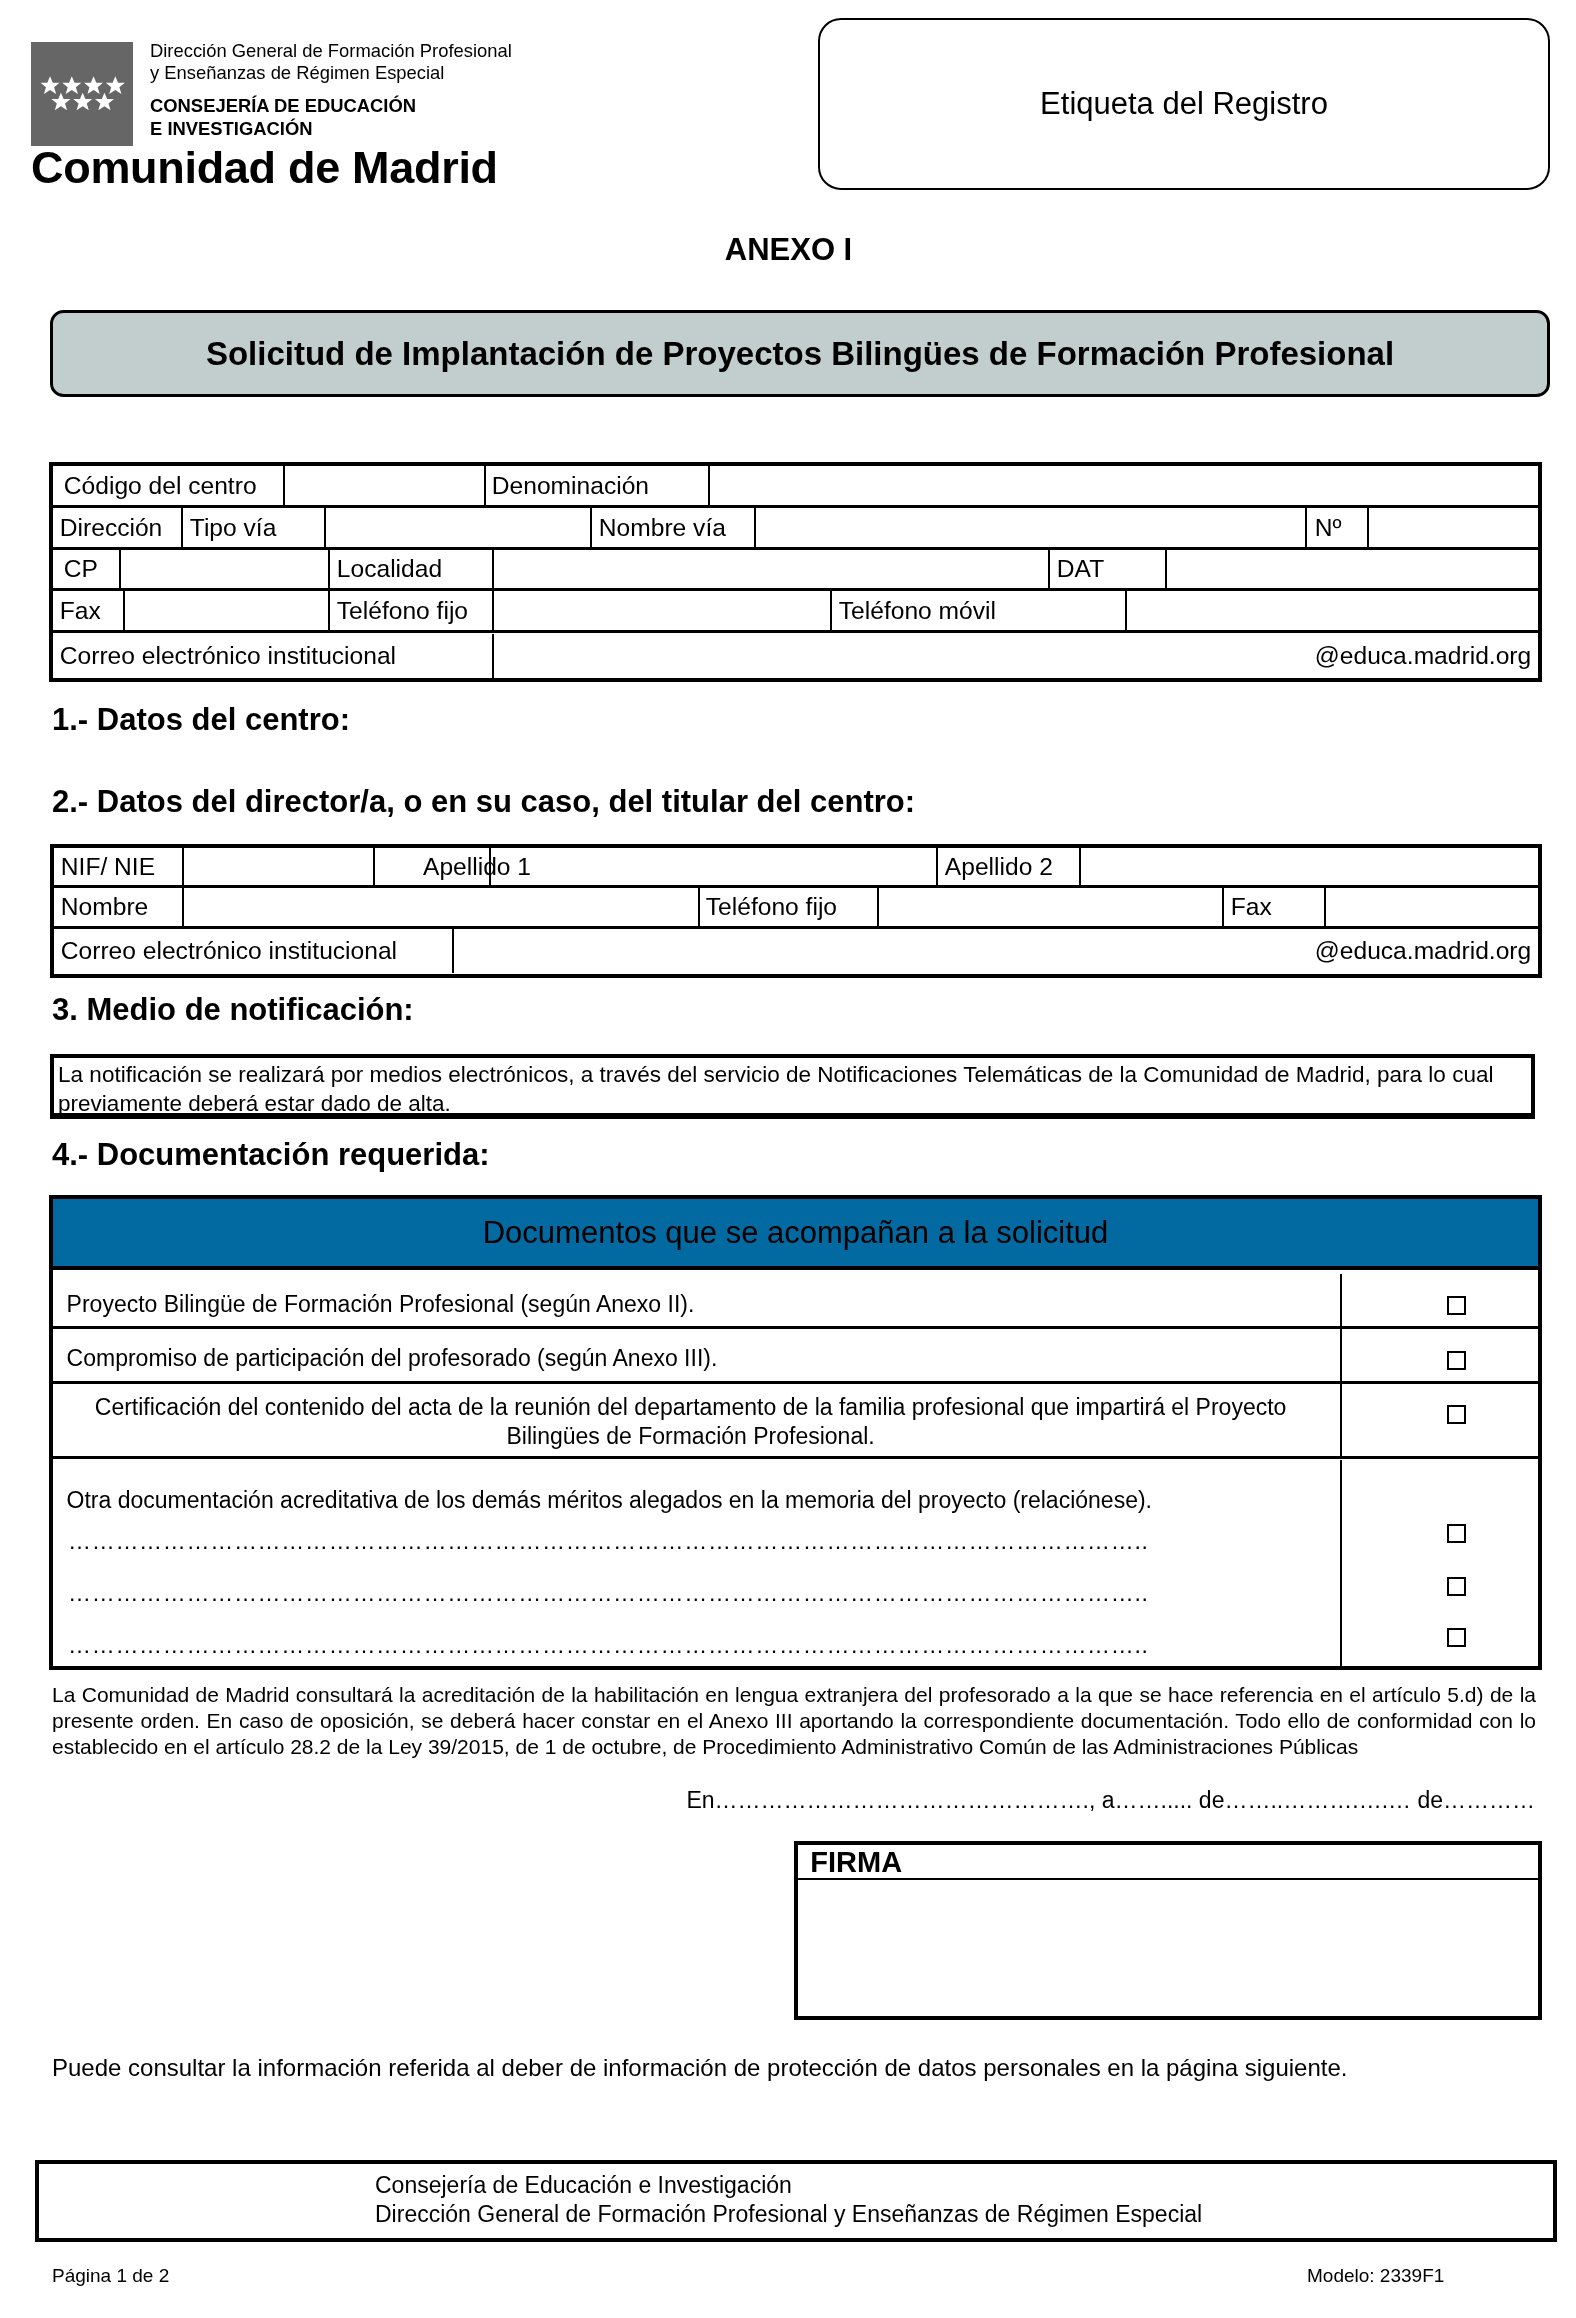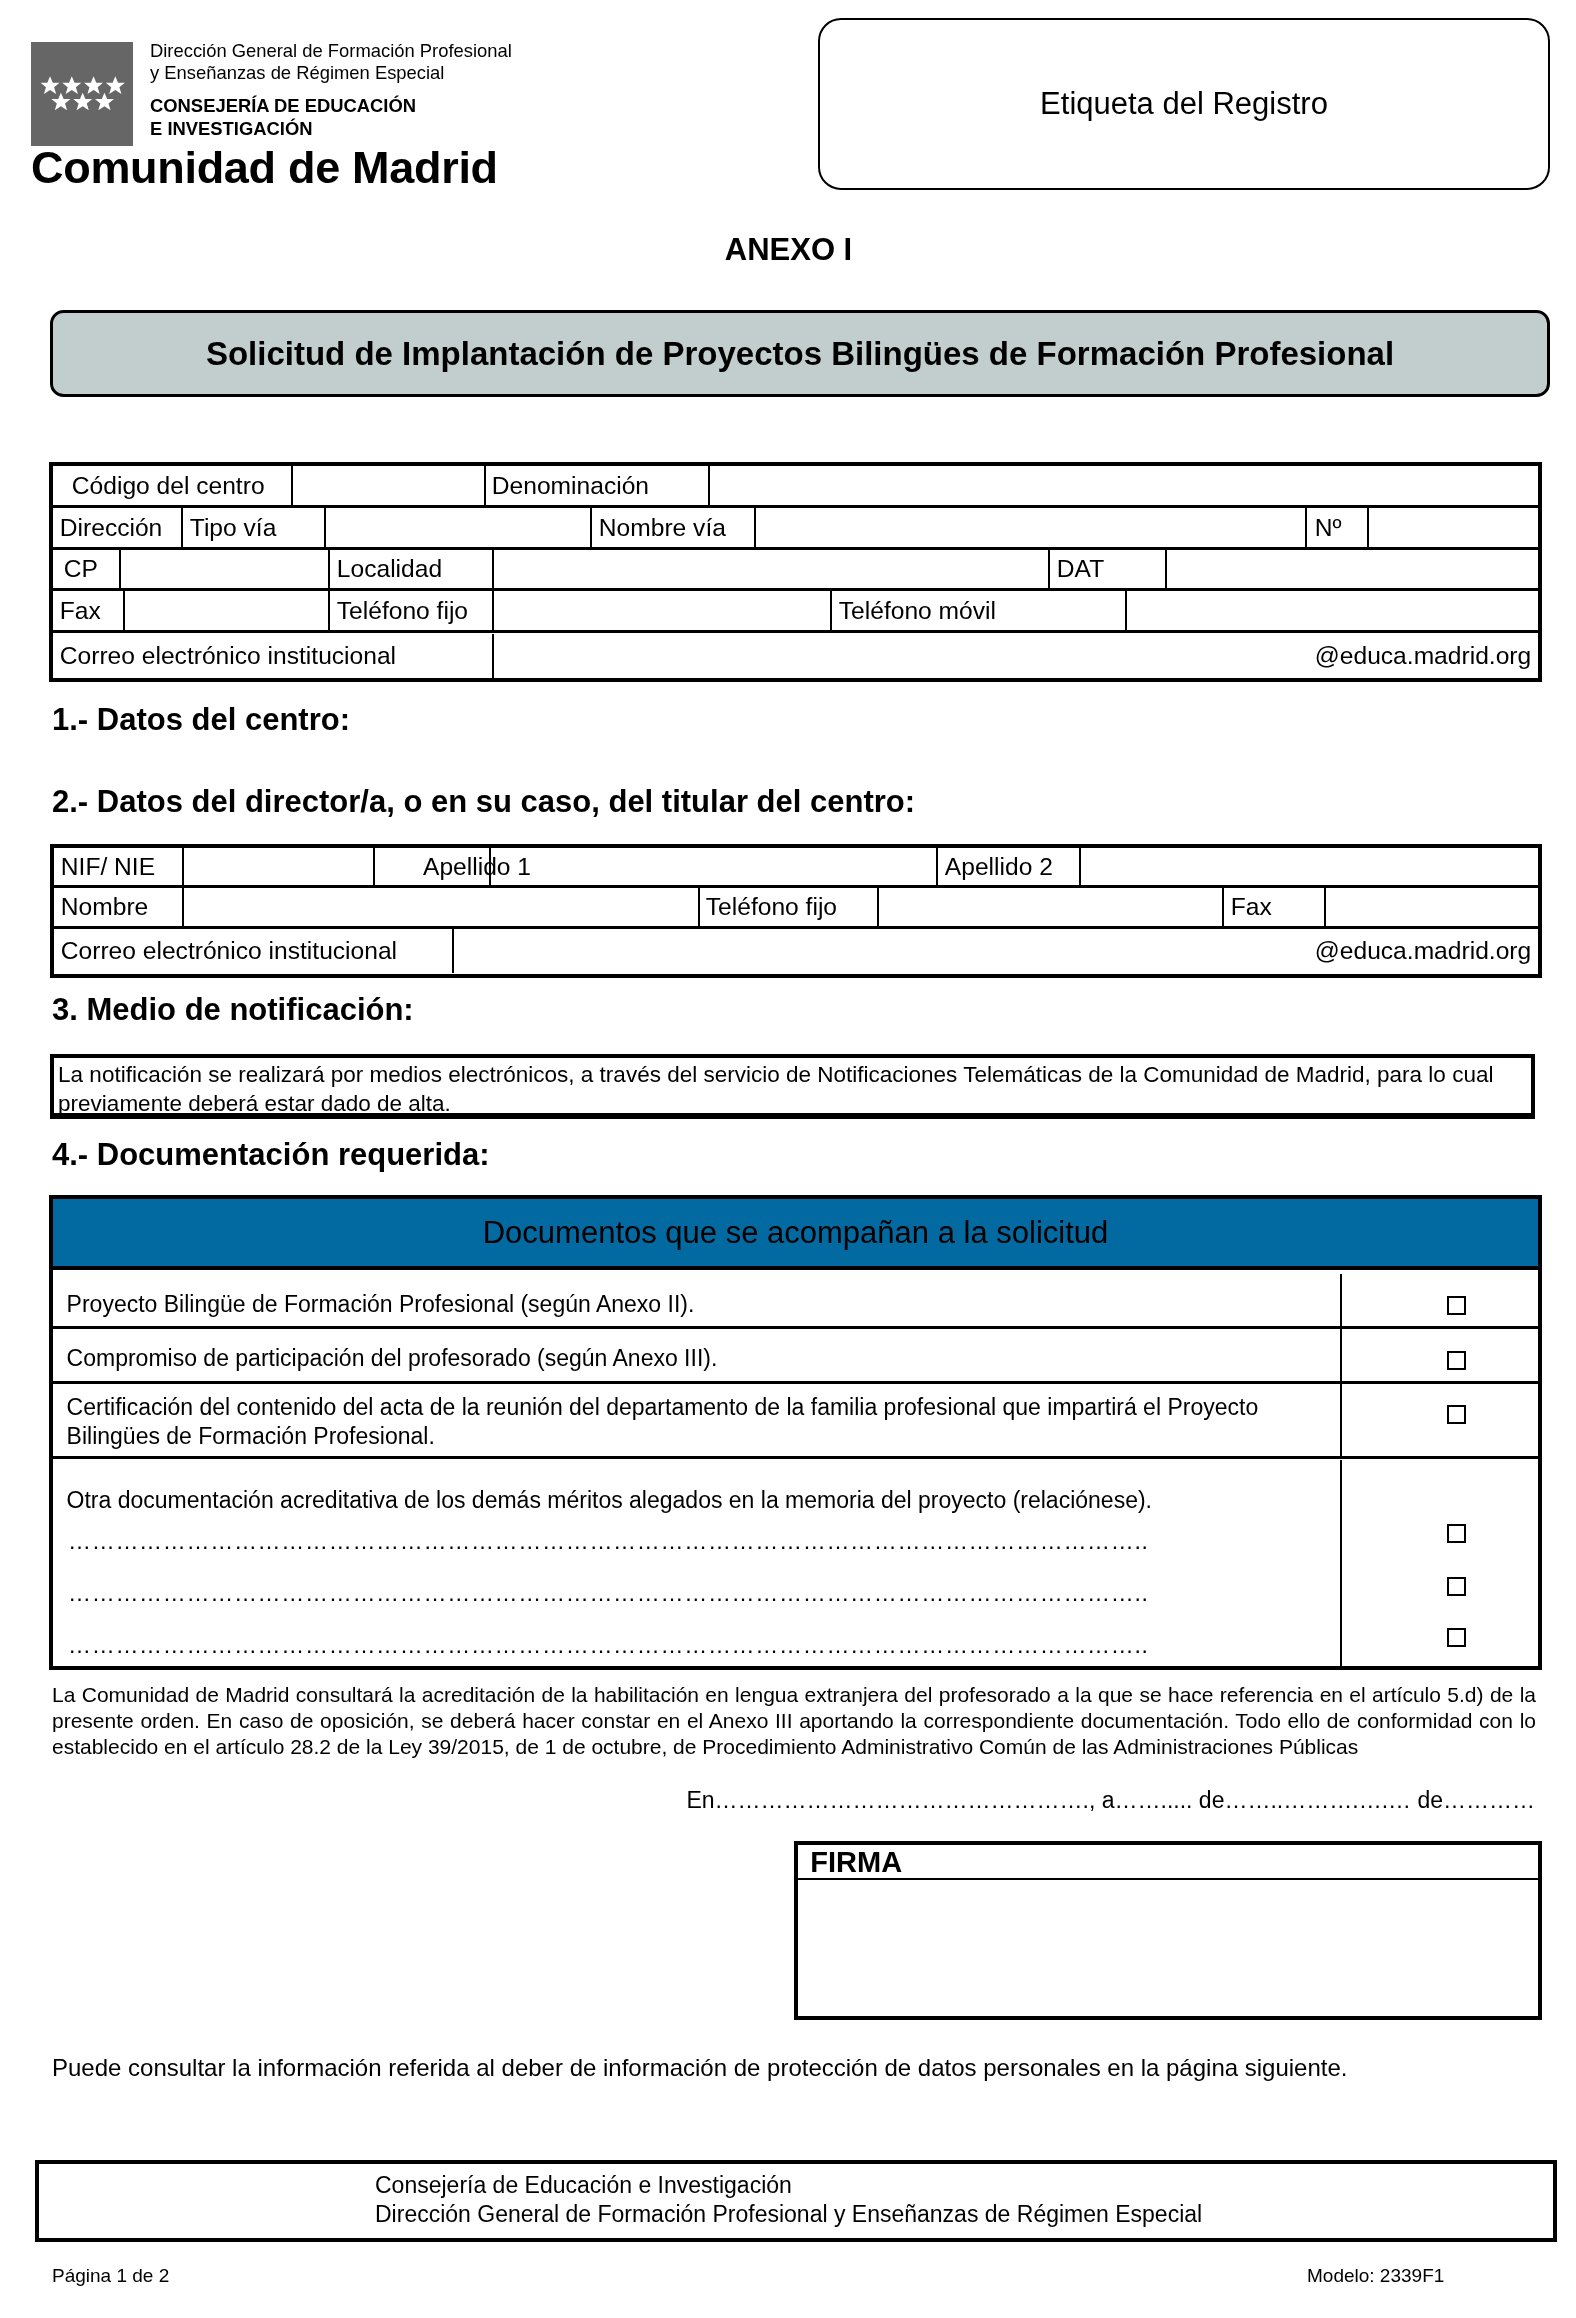--- a/index.html
+++ b/index.html
@@ -95,21 +95,21 @@
 </div>
 
 <div class="abs anexo">ANEXO I</div>
 
 <div class="abs title-bar">
   <span>Solicitud de Implantación de Proyectos Bilingües de Formación Profesional</span>
 </div>
 
 <div class="grid" style="left:49px; top:462px; width:1493px; height:220px;">
   <div class="grow" style="top:0; height:42px;">
-    <div class="gcell" style="left:12px; width:228px;">Código del centro</div>
+    <div class="gcell" style="left:4px; width:228px;">Código del centro</div>
     <div class="gcell input" style="left:228px; width:205px;"></div>
     <div class="gcell" style="left:432px; width:225px;">Denominación</div>
     <div class="gcell input last" style="left:657px; right:0;"></div>
   </div>
   <div class="grow" style="top:42px; height:42px;">
     <div class="gcell" style="left:0; width:130px;">Dirección</div>
     <div class="gcell" style="left:130px; width:143px;">Tipo vía</div>
     <div class="gcell input" style="left:273px; width:266px;"></div>
     <div class="gcell" style="left:539px; width:164px;">Nombre vía</div>
     <div class="gcell input" style="left:702px; width:552px;"></div>
@@ -185,21 +185,21 @@
     </div>
   </div>
 
   <div class="drow" style="top:130px; height:55px;">
     <div class="dtext" style="top:15px;">Compromiso de participación del profesorado (según Anexo III).</div>
     <div class="dcheckcol">
       <div class="chk" style="left:105px; top:22px;"></div>
     </div>
   </div>
 
-  <div class="drow" style="top:184px; height:76px;">
+  <div class="drow" style="top:184px; height:76px;text-align:center;">
     <div class="dtext" style="top:9.5px; width:1248px;">Certificación del contenido del acta de la reunión del departamento de la familia profesional que impartirá el Proyecto Bilingües de Formación Profesional.</div>
     <div class="dcheckcol">
       <div class="chk" style="left:105px; top:22px;"></div>
     </div>
   </div>
 
   <div class="drow last" style="top:261px; bottom:0;">
     <div class="dtext" style="top:26px;">Otra documentación acreditativa de los demás méritos alegados en la memoria del proyecto (relaciónese).</div>
     <div class="dots" style="top:68px; width:1255px;">………………………………………………………………………………………………………………………..</div>
     <div class="dots" style="top:120px; width:1255px;">………………………………………………………………………………………………………………………..</div>

